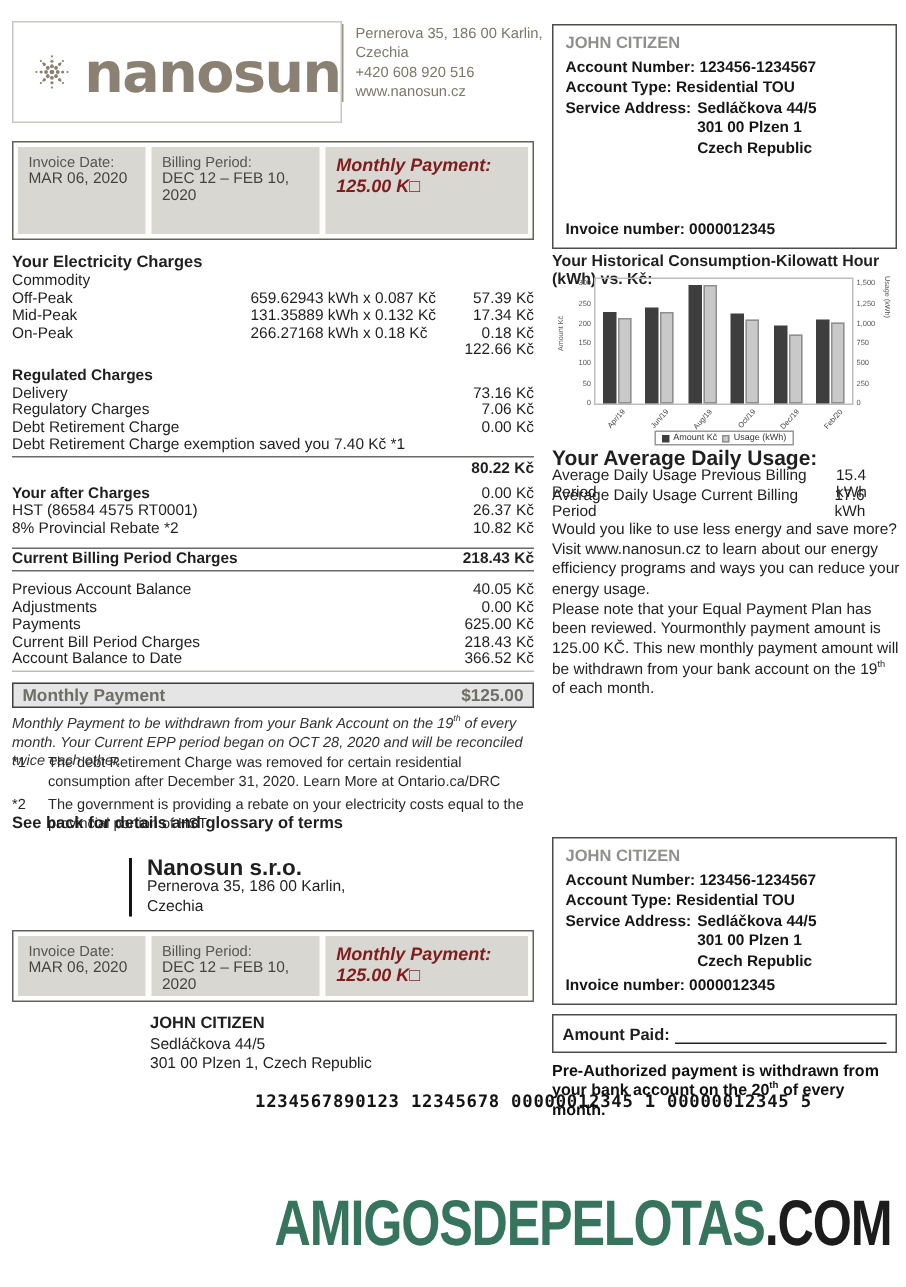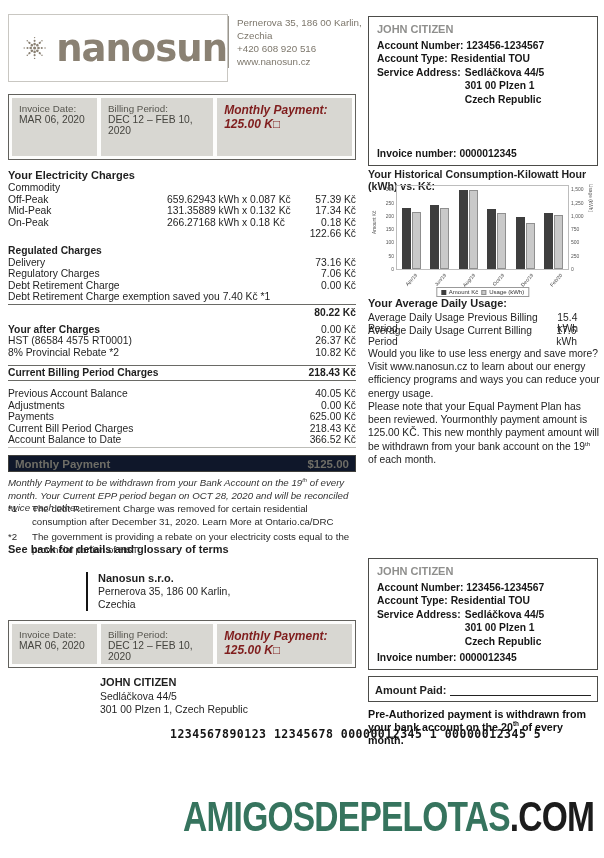--- a/index.html
+++ b/index.html
@@ -38,33 +38,33 @@
   .crow{position:relative;display:flex;line-height:11.6px;}
   .cl{white-space:nowrap;}
   .cm{position:absolute;left:112px;padding-left:47px;}
   .ca{margin-left:auto;text-align:right;}
   .b{font-weight:bold;}
   .row-sp{height:5px;}
   .row-hr{border-top:1px solid #6a6a66;margin:1.5px 0;}
   .row-hr.light{border-top-color:#bdbdb8;}
 
   
-  .banner{position:absolute;left:8px;top:455px;width:348px;height:17px;background:#0f172a;
+  .banner{position:absolute;left:8px;top:455px;width:348px;height:17px;background:#e5e5e5;
           border:1.5px solid #3f3f3c;box-sizing:border-box;display:flex;align-items:center;
           justify-content:space-between;padding:0 6px;font-weight:bold;font-size:11.5px;color:#6e6d66;}
 
   .epp-note{position:absolute;left:8px;top:477px;width:348px;font-size:9.7px;font-style:italic;
             color:#333;line-height:12.5px;}
   .fnote{position:absolute;left:8px;width:345px;display:grid;grid-template-columns:24px 1fr;
          font-size:9.7px;line-height:12.5px;color:#2a2a2a;}
   .seeback{position:absolute;left:8px;top:543px;font-weight:bold;font-size:11px;}
 
   .remit{position:absolute;left:86px;top:572px;border-left:2.5px solid #141414;padding-left:10px;
          font-size:10.4px;line-height:13px;}
-  .remit .nm{font-weight:bold;font-size:11px;}
+  .remit .nm{font-weight:bold;font-size:15px;}
 
   .mailaddr{position:absolute;left:100px;top:676px;font-size:10.4px;line-height:13.5px;}
   .mailaddr .nm{font-weight:bold;font-size:11px;}
 
   .micr{position:absolute;left:170px;top:727px;width:340px;font-family:"DejaVu Sans Mono",monospace;
         font-weight:bold;font-size:11.5px;letter-spacing:0.5px;color:#141414;white-space:nowrap;}
 
   
   .chart-title{position:absolute;left:368px;top:168px;width:232px;font-weight:bold;font-size:10.6px;}
   .chart{position:absolute;left:370px;top:182px;width:225px;height:112px;}
@@ -80,21 +80,21 @@
   .xlab{position:absolute;top:90px;font-size:5px;color:#444;white-space:nowrap;
         transform:translateX(-100%) rotate(-48deg);transform-origin:100% 0;}
   .axlab{position:absolute;font-size:4.8px;color:#555;white-space:nowrap;}
   .axl{left:2px;top:52px;transform:rotate(-90deg);transform-origin:0 0;}
   .axr{right:2px;top:30px;transform:rotate(90deg);transform-origin:100% 0;}
   .legend{position:absolute;left:50%;bottom:-3px;transform:translateX(-50%);border:1px solid #999;
           background:#fff;display:flex;align-items:center;gap:3px;font-size:6px;color:#333;
           padding:1px 4px;white-space:nowrap;}
   .sw{width:5px;height:5px;display:inline-block;}
 
-  .avg-h{position:absolute;left:368px;top:297px;font-weight:bold;font-size:11px;}
+  .avg-h{position:absolute;left:368px;top:297px;font-weight:bold;font-size:14px;}
   .avg-row{position:absolute;left:368px;width:230px;display:flex;justify-content:space-between;
            font-size:10.3px;}
   .para{position:absolute;left:368px;width:233px;font-size:10.3px;line-height:13.2px;color:#222;}
 
   .apaid{position:absolute;left:368px;top:676px;width:230px;height:26px;border:1.5px solid #4c4c49;
          box-sizing:border-box;display:flex;align-items:flex-end;padding:3px 6px 5px 6px;
          font-weight:bold;font-size:11px;}
   .fill-line{flex:1;border-bottom:1.5px solid #222;margin-left:3px;}
   .preauth{position:absolute;left:368px;top:708px;width:233px;font-weight:bold;font-size:10.7px;
            line-height:13px;color:#111;}

